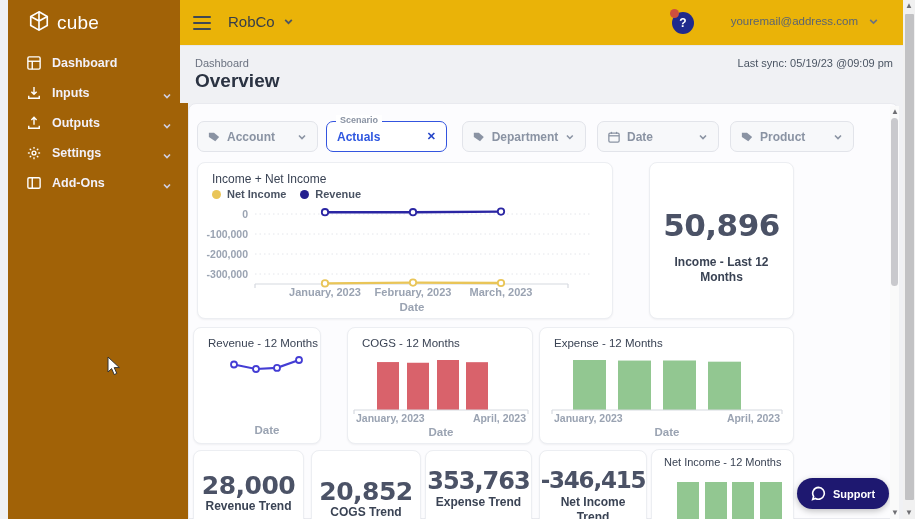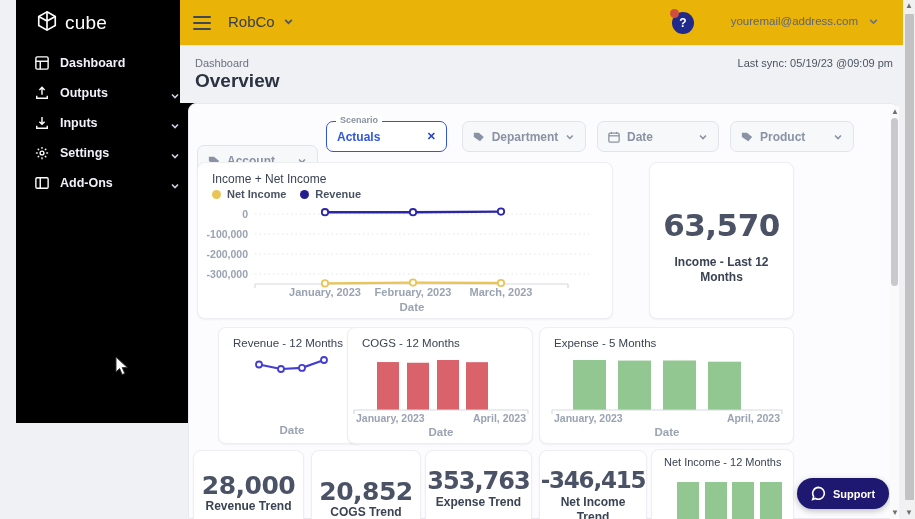--- a/index.html
+++ b/index.html
@@ -1,20 +1,20 @@
 <!DOCTYPE html>
 <html><head>
 <meta charset="utf-8">
 <style>
   html,body{margin:0;padding:0;background:#dfe1e6;}
   *{box-sizing:border-box;font-family:"Liberation Sans",sans-serif;}
   .app{position:relative;width:915px;height:519px;background:#f0f1f4;overflow:hidden;}
 
   
-  .sidebar{position:absolute;left:16px;top:0;width:180px;height:423px;background:#000000;color:#fff;}
+  .sidebar{position:absolute;left:8px;top:0;width:180px;height:519px;background:#a16207;color:#fff;}
   .logo{position:absolute;left:20px;top:10px;display:flex;align-items:center;gap:7px;}
   .logo-text{font-size:19px;font-weight:500;letter-spacing:.2px;}
   .nav{position:absolute;left:0;top:48px;width:180px;}
   .nav-item{position:relative;height:30px;display:flex;align-items:center;padding-left:19px;cursor:pointer;color:#f2f1fa;}
   .nav-item .nicon{width:15px;height:15px;margin-right:10px;flex:0 0 auto;display:flex;align-items:center;}
   .nav-label{font-size:12.5px;font-weight:700;}
   .nav-chevron{position:absolute;right:16px;top:9px;}
 
   
   .topbar{position:absolute;left:180px;top:0;width:723px;height:46px;background:#eab308;border-bottom:1px solid #e7e8ec;}
@@ -95,39 +95,39 @@
               <rect x="1" y="1" width="14" height="14" rx="1.5" fill="none" stroke="#fff" stroke-width="1.6"></rect>
               <line x1="1" y1="6" x2="15" y2="6" stroke="#fff" stroke-width="1.6"></line>
               <line x1="6" y1="6" x2="6" y2="15" stroke="#fff" stroke-width="1.6"></line>
             </svg>
         </span>
         <span class="nav-label">Dashboard</span>
       </div>
       <div class="nav-item">
         <span class="nicon">
           <svg width="14" height="14" viewBox="0 0 16 16">
-              <path d="M8 10 V2 M5 4.5 L8 1.5 L11 4.5" fill="none" stroke="#fff" stroke-width="1.6"></path>
+              <path d="M8 1 V9 M5 6.5 L8 9.5 L11 6.5" fill="none" stroke="#fff" stroke-width="1.6"></path>
               <path d="M2 11 V14 H14 V11" fill="none" stroke="#fff" stroke-width="1.6"></path>
             </svg>
         </span>
-        <span class="nav-label">Outputs</span>
+        <span class="nav-label">Inputs</span>
         <span class="nav-chevron">
           <svg width="10" height="10" viewBox="0 0 10 10">
               <path d="M2 3.5 L5 6.5 L8 3.5" fill="none" stroke="#cfd0e6" stroke-width="1.6"></path>
             </svg>
         </span>
       </div>
       <div class="nav-item">
         <span class="nicon">
           <svg width="14" height="14" viewBox="0 0 16 16">
-              <path d="M8 1 V9 M5 6.5 L8 9.5 L11 6.5" fill="none" stroke="#fff" stroke-width="1.6"></path>
+              <path d="M8 10 V2 M5 4.5 L8 1.5 L11 4.5" fill="none" stroke="#fff" stroke-width="1.6"></path>
               <path d="M2 11 V14 H14 V11" fill="none" stroke="#fff" stroke-width="1.6"></path>
             </svg>
         </span>
-        <span class="nav-label">Inputs</span>
+        <span class="nav-label">Outputs</span>
         <span class="nav-chevron">
           <svg width="10" height="10" viewBox="0 0 10 10">
               <path d="M2 3.5 L5 6.5 L8 3.5" fill="none" stroke="#cfd0e6" stroke-width="1.6"></path>
             </svg>
         </span>
       </div>
       <div class="nav-item">
         <span class="nicon">
           <svg width="14" height="14" viewBox="0 0 16 16">
               <circle cx="8" cy="8" r="2.2" fill="none" stroke="#fff" stroke-width="1.5"></circle>
@@ -196,21 +196,21 @@
   </div>
 
   <div class="header">
     <div class="breadcrumb">Dashboard</div>
     <div class="page-title">Overview</div>
     <div class="last-sync">Last sync: 05/19/23 @09:09 pm</div>
   </div>
 
   <div class="panel">
 
-    <div class="filter" style="left:8px;width:121px;margin-top:24px;">
+    <div class="filter" style="left:8px;width:121px;">
       <svg width="12" height="12" viewBox="0 0 14 14">
           <path d="M1 2 h6 l6 5 -4.5 5 L1 7 Z" fill="#8a93a3"></path>
         </svg>
       <span class="filter-label">Account</span>
       <svg width="10" height="10" viewBox="0 0 10 10">
           <path d="M2 3.5 L5 6.5 L8 3.5" fill="none" stroke="#8a93a3" stroke-width="1.6"></path>
         </svg>
     </div>
     <div class="scenario" style="left:137px;width:121px;">
       <span class="scenario-legend">Scenario</span>
@@ -283,27 +283,27 @@
             <circle cx="303" cy="48.6" r="3.2" fill="#fff" stroke="#2b26a3" stroke-width="1.8"></circle>
             <text font-size="11" font-weight="bold" fill="#9aa3b2" font-family="Liberation Sans, sans-serif" x="127" y="133" text-anchor="middle">January, 2023</text>
             <text font-size="11" font-weight="bold" fill="#9aa3b2" font-family="Liberation Sans, sans-serif" x="215" y="133" text-anchor="middle">February, 2023</text>
             <text font-size="11" font-weight="bold" fill="#9aa3b2" font-family="Liberation Sans, sans-serif" x="303" y="133" text-anchor="middle">March, 2023</text>
             <text font-size="11.5" font-weight="bold" fill="#9aa3b2" font-family="Liberation Sans, sans-serif" x="214" y="148" text-anchor="middle">Date</text>
           </svg>
         </div>
     </div>
 
     <div class="card" style="left:460px;top:58px;width:145px;height:157px;">
-      <div class="kpi-value" style="top:44px;font-size:31px;">63,570</div>
+      <div class="kpi-value" style="top:44px;font-size:31px;">50,896</div>
       <div class="kpi-label" style="top:92px;">
         <span>Income - Last 12</span><br><span>Months</span>
       </div>
     </div>
 
-    <div class="card" style="left:4px;top:223px;width:146px;height:117px;margin-left:25px;">
+    <div class="card" style="left:4px;top:223px;width:128px;height:117px;">
       <div class="card-title" style="font-size:11.5px;">Revenue - 12 Months</div>
       <div style="position:absolute;inset:0;">
           <svg width="146" height="117" class="chart-svg">
             <polyline points="40,36.5 62,41 83,39.875 105,32" fill="none" stroke="#443dd4" stroke-width="2.2"></polyline>
             <circle cx="40" cy="36.5" r="3" fill="#fff" stroke="#443dd4" stroke-width="1.8"></circle>
             <circle cx="62" cy="41" r="3" fill="#fff" stroke="#443dd4" stroke-width="1.8"></circle>
             <circle cx="83" cy="39.875" r="3" fill="#fff" stroke="#443dd4" stroke-width="1.8"></circle>
             <circle cx="105" cy="32" r="3" fill="#fff" stroke="#443dd4" stroke-width="1.8"></circle>
             <text font-size="11.5" font-weight="bold" fill="#9aa3b2" font-family="Liberation Sans, sans-serif" x="73" y="106" text-anchor="middle">Date</text>
           </svg>
@@ -320,21 +320,21 @@
             <line x1="6" y1="82" x2="180" y2="82" stroke="#d6d9df" stroke-width="1.2"></line>
             <line x1="6" y1="82" x2="6" y2="86" stroke="#d6d9df" stroke-width="1.2"></line>
             <line x1="180" y1="82" x2="180" y2="86" stroke="#d6d9df" stroke-width="1.2"></line>
             <text font-size="10.5" font-weight="bold" fill="#9aa3b2" font-family="Liberation Sans, sans-serif" x="8" y="94" text-anchor="start">January, 2023</text>
             <text font-size="10.5" font-weight="bold" fill="#9aa3b2" font-family="Liberation Sans, sans-serif" x="178" y="94" text-anchor="end">April, 2023</text>
             <text font-size="11.5" font-weight="bold" fill="#9aa3b2" font-family="Liberation Sans, sans-serif" x="93" y="108" text-anchor="middle">Date</text>
           </svg>
         </div>
     </div>
     <div class="card" style="left:350px;top:223px;width:255px;height:117px;">
-      <div class="card-title" style="font-size:11.5px;">Expense - 5 Months</div>
+      <div class="card-title" style="font-size:11.5px;">Expense - 12 Months</div>
       <div style="position:absolute;inset:0;">
           <svg width="255" height="117" class="chart-svg">
             <rect x="33" y="32" width="33" height="50" fill="#92c791"></rect>
             <rect x="78" y="32.56179775280899" width="33" height="49.43820224719101" fill="#92c791"></rect>
             <rect x="123" y="32.491573033707866" width="33" height="49.508426966292134" fill="#92c791"></rect>
             <rect x="168" y="33.68539325842696" width="33" height="48.31460674157304" fill="#92c791"></rect>
             <line x1="12" y1="82" x2="242" y2="82" stroke="#d6d9df" stroke-width="1.2"></line>
             <line x1="12" y1="82" x2="12" y2="86" stroke="#d6d9df" stroke-width="1.2"></line>
             <line x1="242" y1="82" x2="242" y2="86" stroke="#d6d9df" stroke-width="1.2"></line>
             <text font-size="10.5" font-weight="bold" fill="#9aa3b2" font-family="Liberation Sans, sans-serif" x="14" y="94" text-anchor="start">January, 2023</text>

